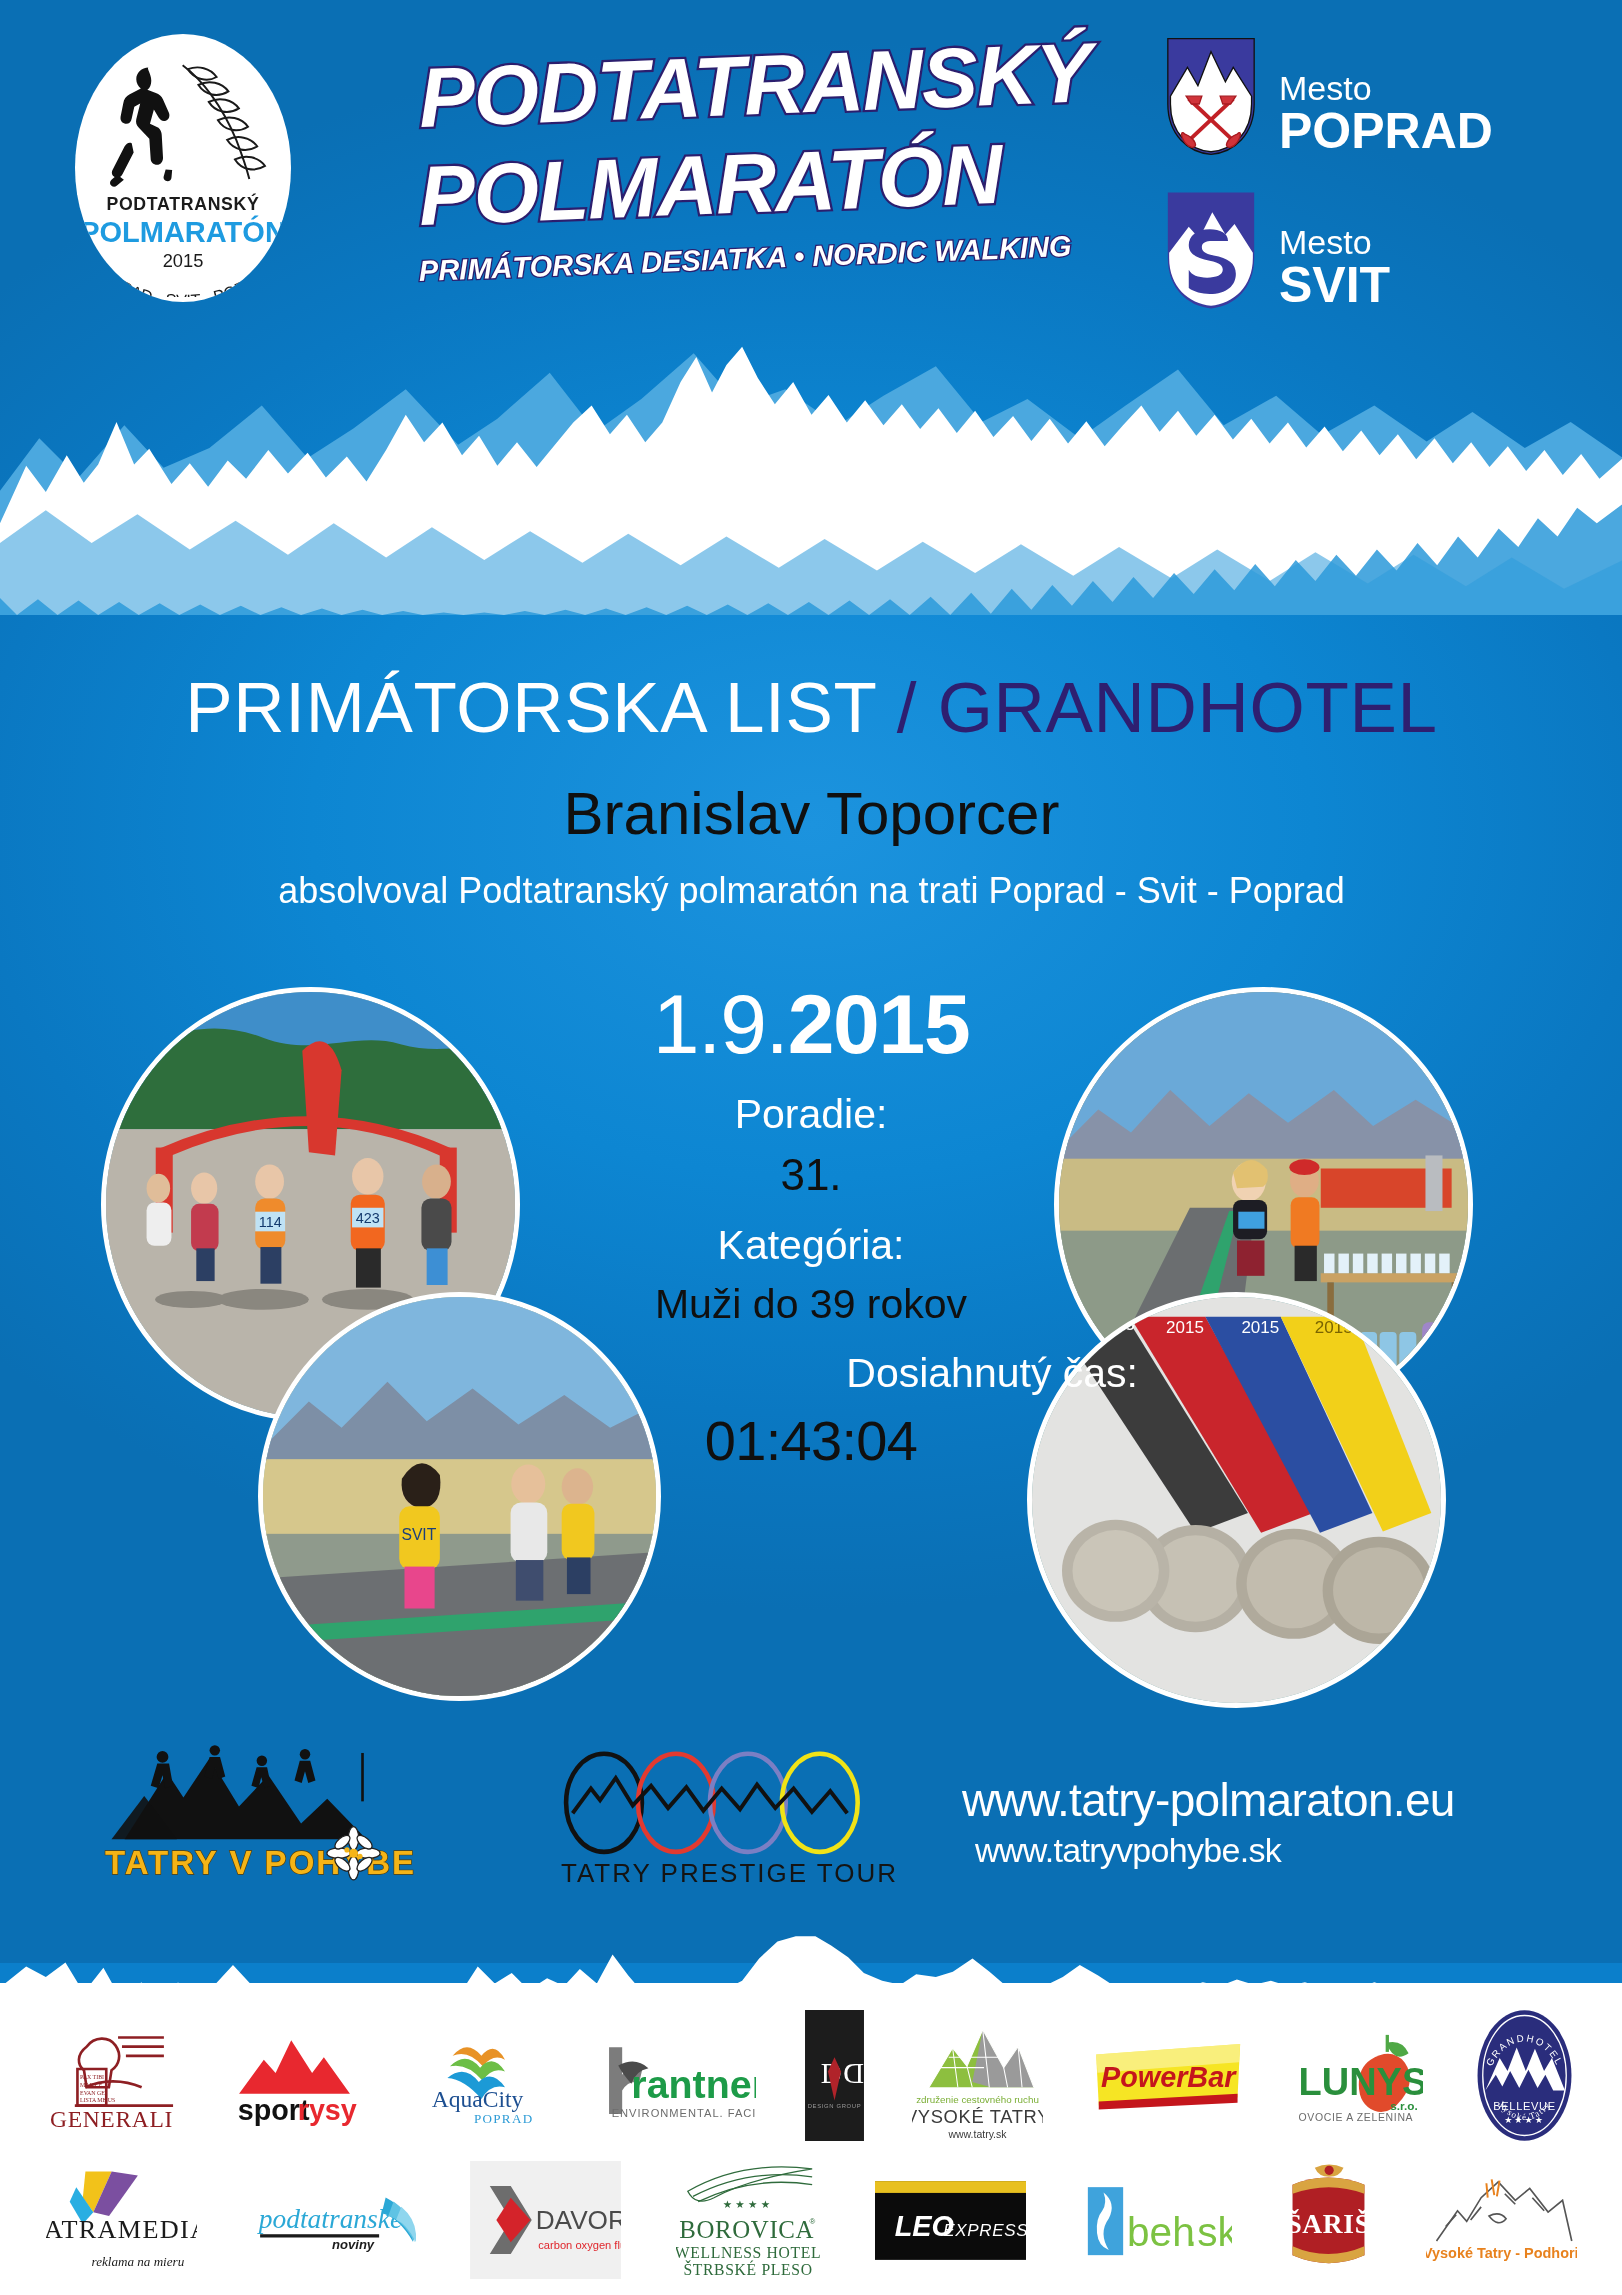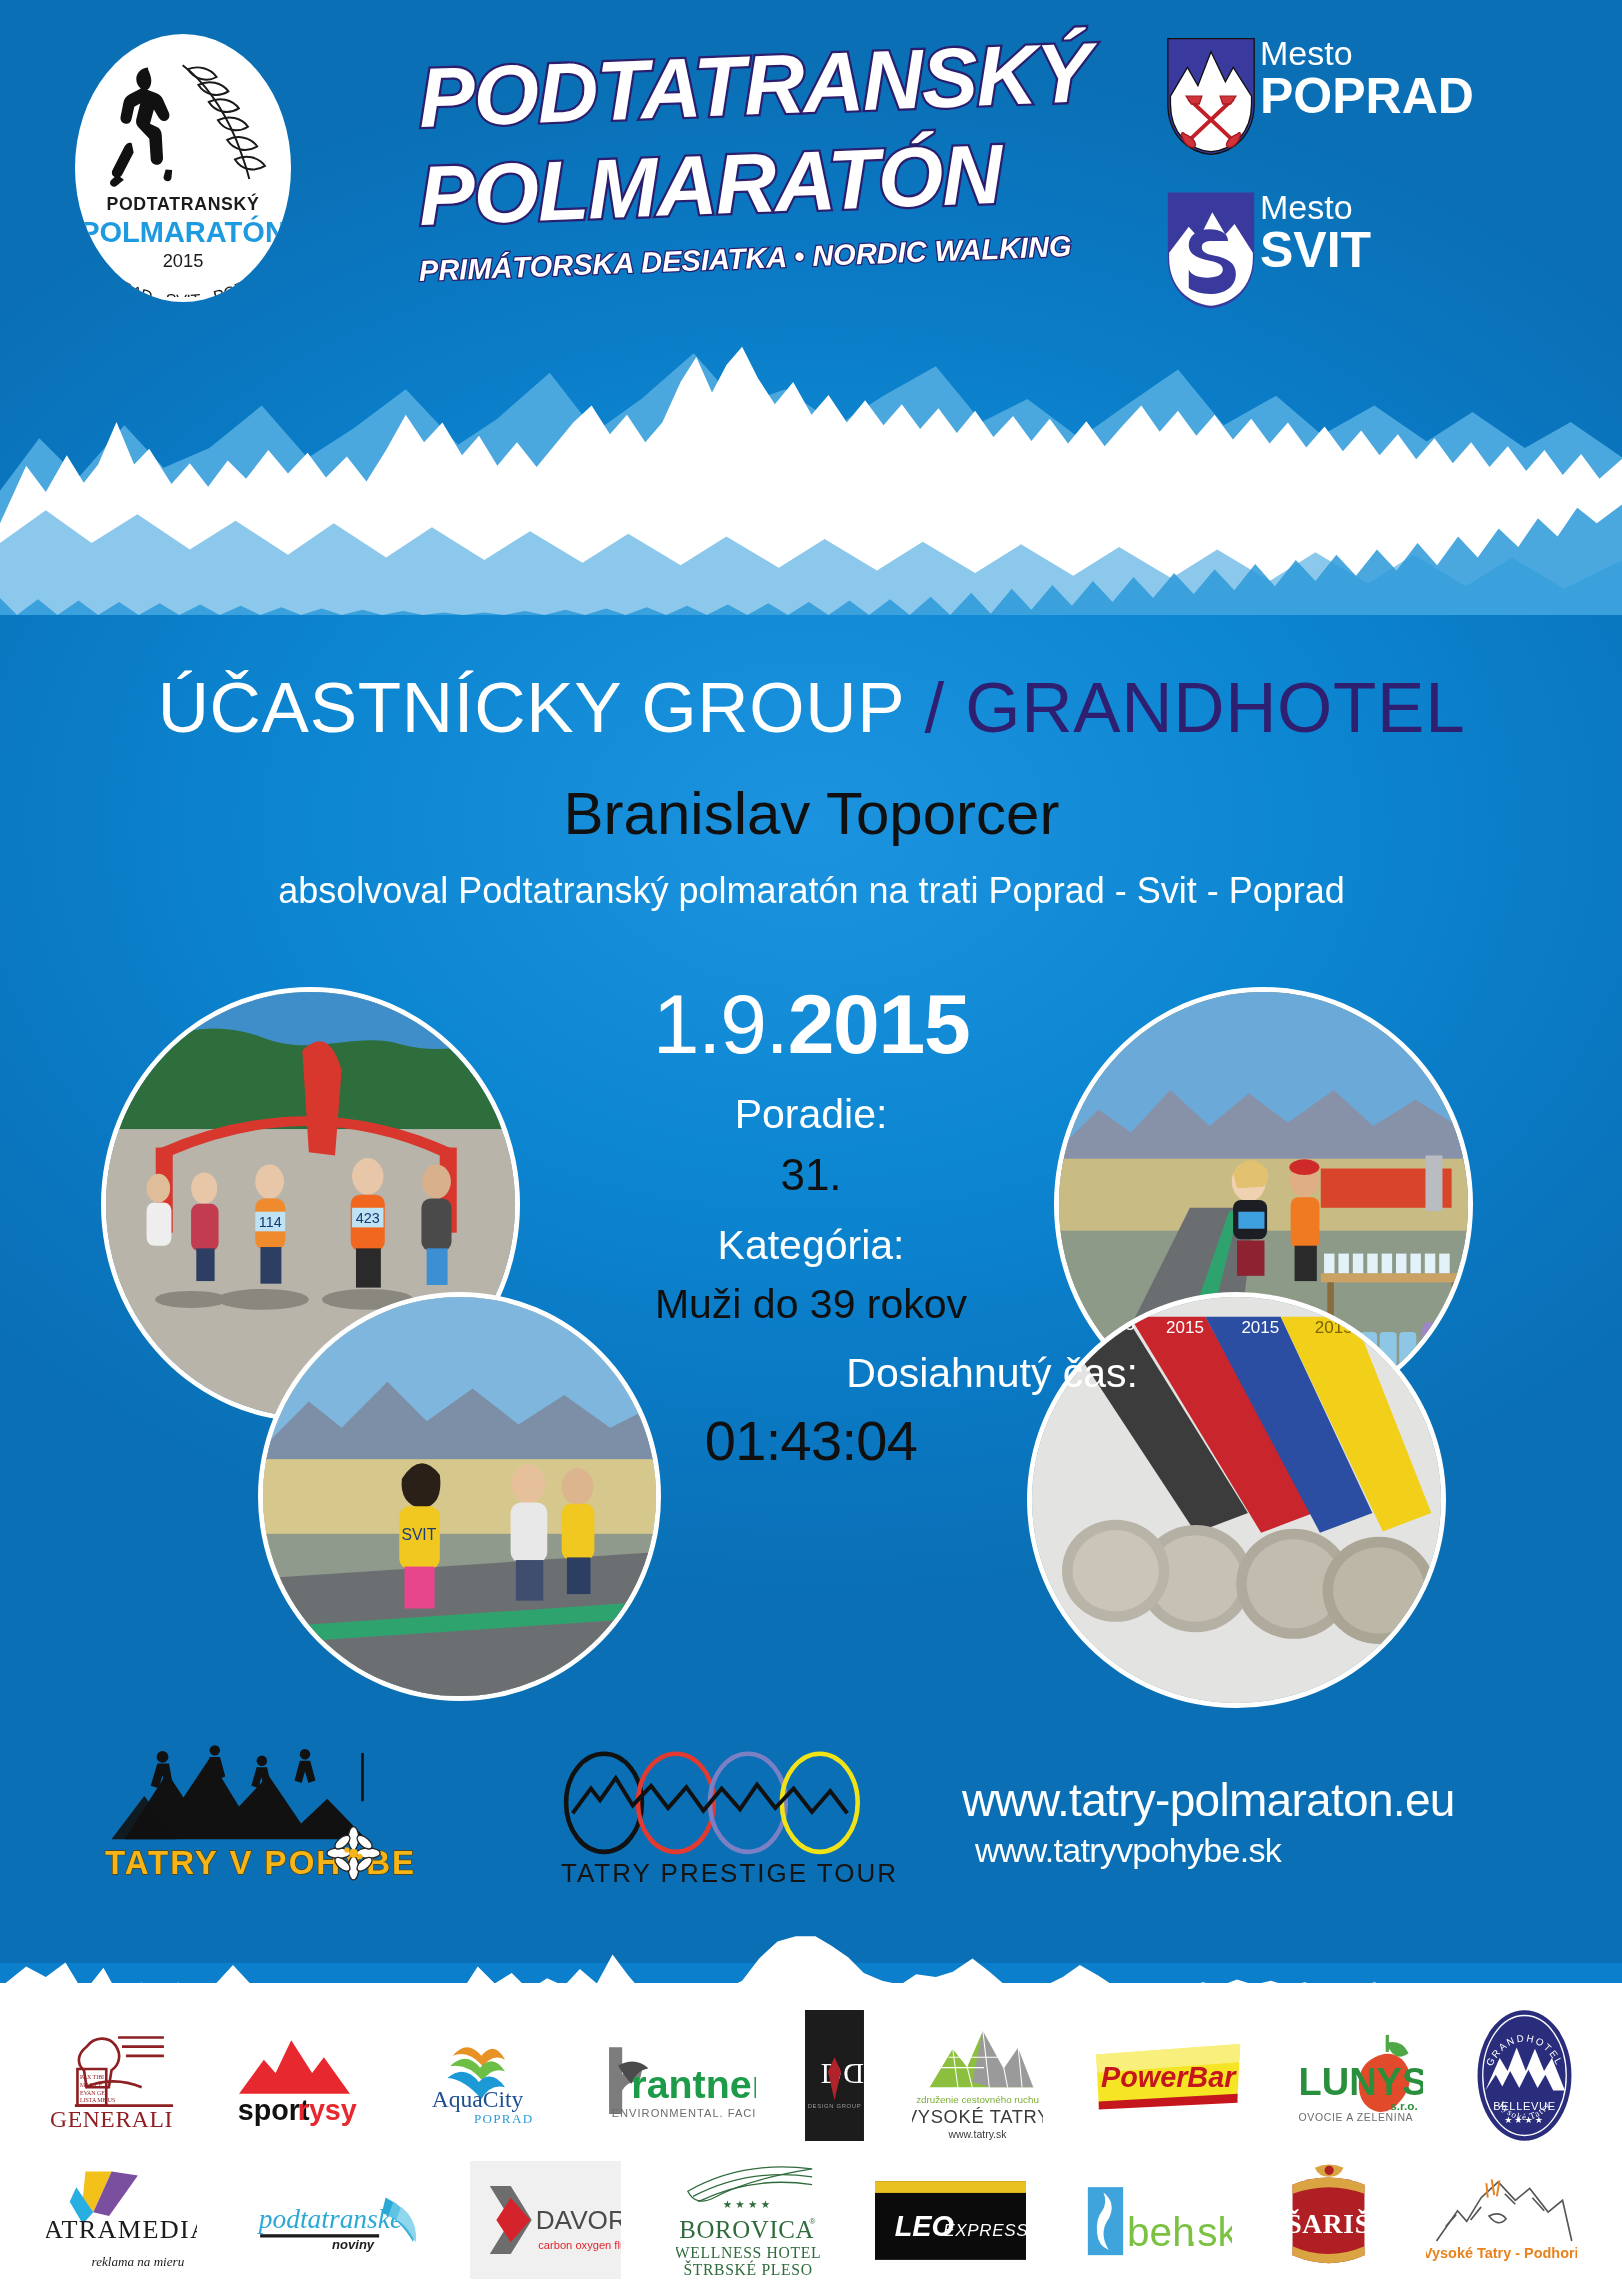--- a/index.html
+++ b/index.html
@@ -45,21 +45,21 @@
     letter-spacing:-1.3px;line-height:1;
   }
   .maintitle .l1{font-size:84px;transform:rotate(-2.2deg);transform-origin:left center;}
   .maintitle .l2{font-size:84px;transform:rotate(-2.2deg);transform-origin:left center;margin-top:14.4px;}
   .maintitle .l3{
     font-size:29px;font-weight:bold;font-style:italic;color:#FFFFFF;
     -webkit-text-stroke:2.6px #2B1E6E;paint-order:stroke fill;
     transform:rotate(-2.2deg);transform-origin:left center;margin-top:17px;letter-spacing:0px;
   }
 
-  .cityblock{position:absolute;display:flex;align-items:flex-start;gap:3px;}
+  .cityblock{position:absolute;display:flex;align-items:flex-end;gap:22px;}
   .cityblock.poprad{left:1165px;top:36px;}
   .cityblock.svit{left:1165px;top:190px;}
   .crest{width:92px;height:121px;}
   .citytext .small{font-size:34px;color:#fff;line-height:1.0;font-weight:normal;}
   .citytext .big{font-size:50px;color:#fff;line-height:1.05;font-weight:bold;letter-spacing:0px;}
 
   
   .mountains{position:absolute;left:0;top:327px;width:1623px;height:288px;}
 
   
@@ -191,21 +191,21 @@
 
     <path fill="#FFFFFF" d="M0 300
       L40 212 L70 252 L102 196 L128 238 L150 210 L178 145 L205 210 L228 186 L262 240 L290 208 L318 244 L348 204 L376 232 L410 188 L440 224 L470 192 L498 230 L530 198 L560 236 L590 188 L620 134 L648 176 L676 146 L706 196 L732 166 L760 212 L790 176 L820 214 L848 180 L876 146 L904 120 L932 164 L958 134 L986 176 L1012 146 L1040 84 L1064 46 L1088 100 L1110 58 L1134 30 L1158 78 L1184 118 L1212 84 L1240 134 L1266 104 L1294 146 L1322 112 L1350 150 L1378 118 L1406 156 L1434 124 L1462 162 L1490 128 L1518 168 L1548 136 L1576 174 L1604 140 L1632 178 L1660 144 L1688 182 L1716 150 L1744 120 L1772 160 L1800 128 L1828 166 L1856 134 L1884 172 L1912 140 L1940 178 L1968 146 L1996 184 L2024 152 L2052 190 L2080 158 L2108 196 L2136 164 L2164 202 L2192 170 L2220 208 L2248 176 L2276 214 L2304 182 L2332 220 L2360 188 L2388 226 L2416 194 L2444 232 L2480 200
       L2480 270
       L2440 300 L2410 276 L2380 320 L2350 292 L2320 336 L2290 308 L2258 352 L2228 320 L2196 364 L2166 330 L2134 372 L2104 340 L2072 380 L2042 348 L2010 388 L1980 356 L1948 396 L1918 362 L1886 402 L1856 370 L1824 408 L1794 376 L1762 414 L1732 382 L1700 420 L1670 388 L1638 426 L1608 394 L1576 432 L1546 400 L1514 438 L1484 406 L1452 440 L1422 412 L1390 440 L1360 416 L1328 440 L1298 418 L1266 440 L1236 420 L1204 440 L1174 422 L1142 440 L1112 424 L1080 440 L1050 426 L1018 440 L988 428 L956 440 L926 430 L894 440 L864 432 L832 440 L802 434 L770 440 L740 436 L708 440 L678 436 L646 440 L616 434 L584 440 L554 432 L522 440 L492 430 L460 440 L430 428 L398 440 L368 426 L336 440 L306 424 L274 440 L244 422 L212 440 L182 420 L150 440 L120 418 L88 440 L58 416 L26 440 L0 414 Z"></path>
 
     <path fill="#2E9BDB" opacity="0.55" d="M0 330 L70 280 L140 330 L210 286 L290 340 L360 296 L440 348 L510 300 L590 352 L660 306 L740 356 L810 312 L890 360 L960 316 L1040 364 L1110 320 L1190 368 L1260 324 L1340 372 L1410 328 L1490 376 L1560 332 L1640 380 L1710 336 L1790 384 L1860 340 L1940 388 L2010 344 L2090 392 L2160 348 L2240 396 L2310 352 L2390 400 L2480 356 L2480 440 L0 440 Z"></path>
   </svg>
 
   <div class="certhead">
-    <span class="sk">ÚČASTNÍCKY GROUP </span><span class="en">/ GRANDHOTEL</span>
+    <span class="sk">PRIMÁTORSKA LIST </span><span class="en">/ GRANDHOTEL</span>
   </div>
   <div class="athlete">Branislav Toporcer</div>
   <div class="subline">absolvoval Podtatranský polmaratón na trati Poprad - Svit - Poprad</div>
 
   <div class="photo ph-start">
     <svg width="100%" height="100%" viewBox="0 0 625 650" preserveAspectRatio="xMidYMid slice">
       <rect width="625" height="650" fill="#9fb8c6"></rect>
       <rect width="625" height="200" fill="#3f8ec9"></rect>
       <path d="M0 120 C80 60 160 40 240 70 C320 100 380 60 450 80 C520 100 580 70 625 90 L625 210 L0 210z" fill="#2e6e3c"></path>
       <rect y="210" width="625" height="440" fill="#b9b4aa"></rect>

